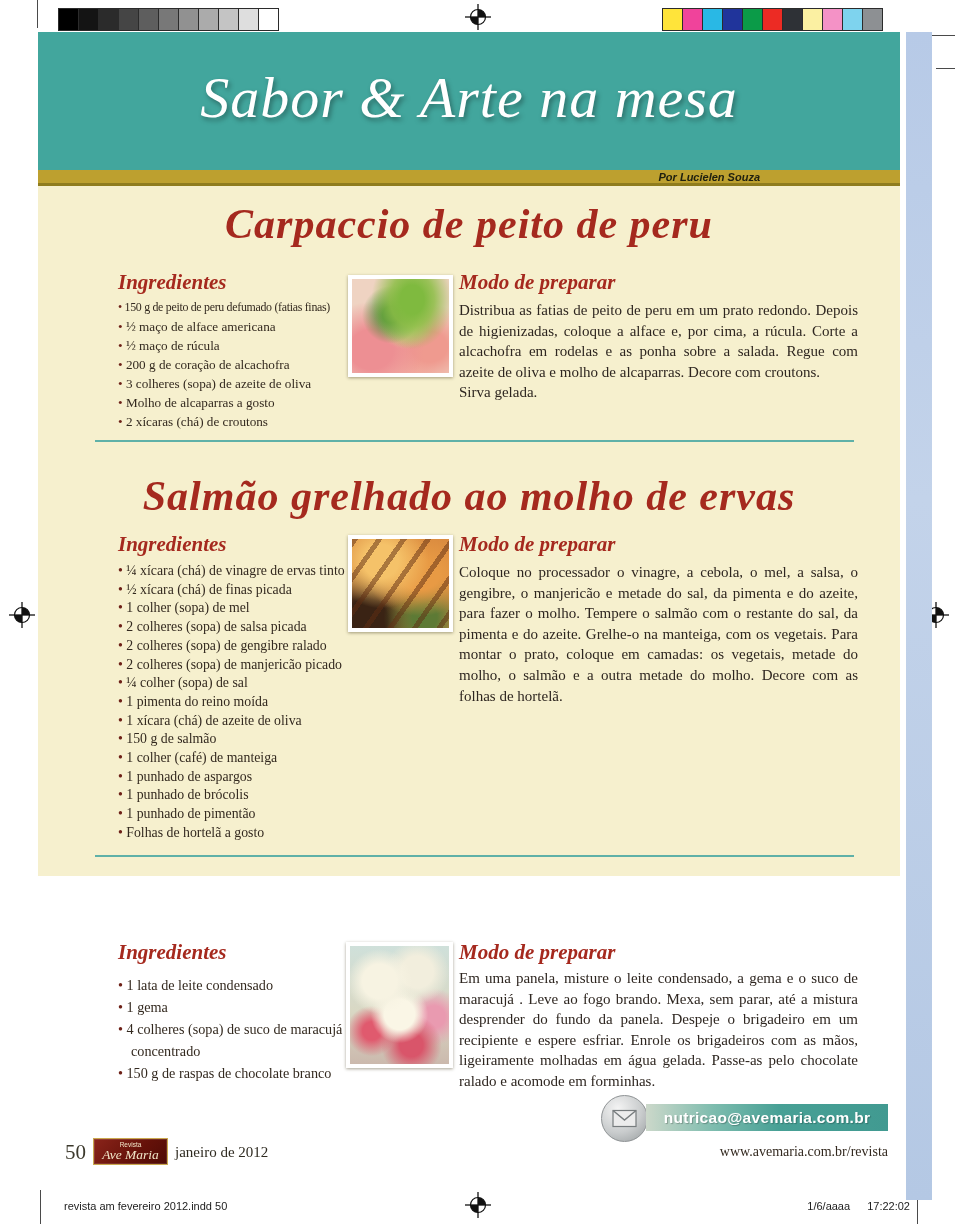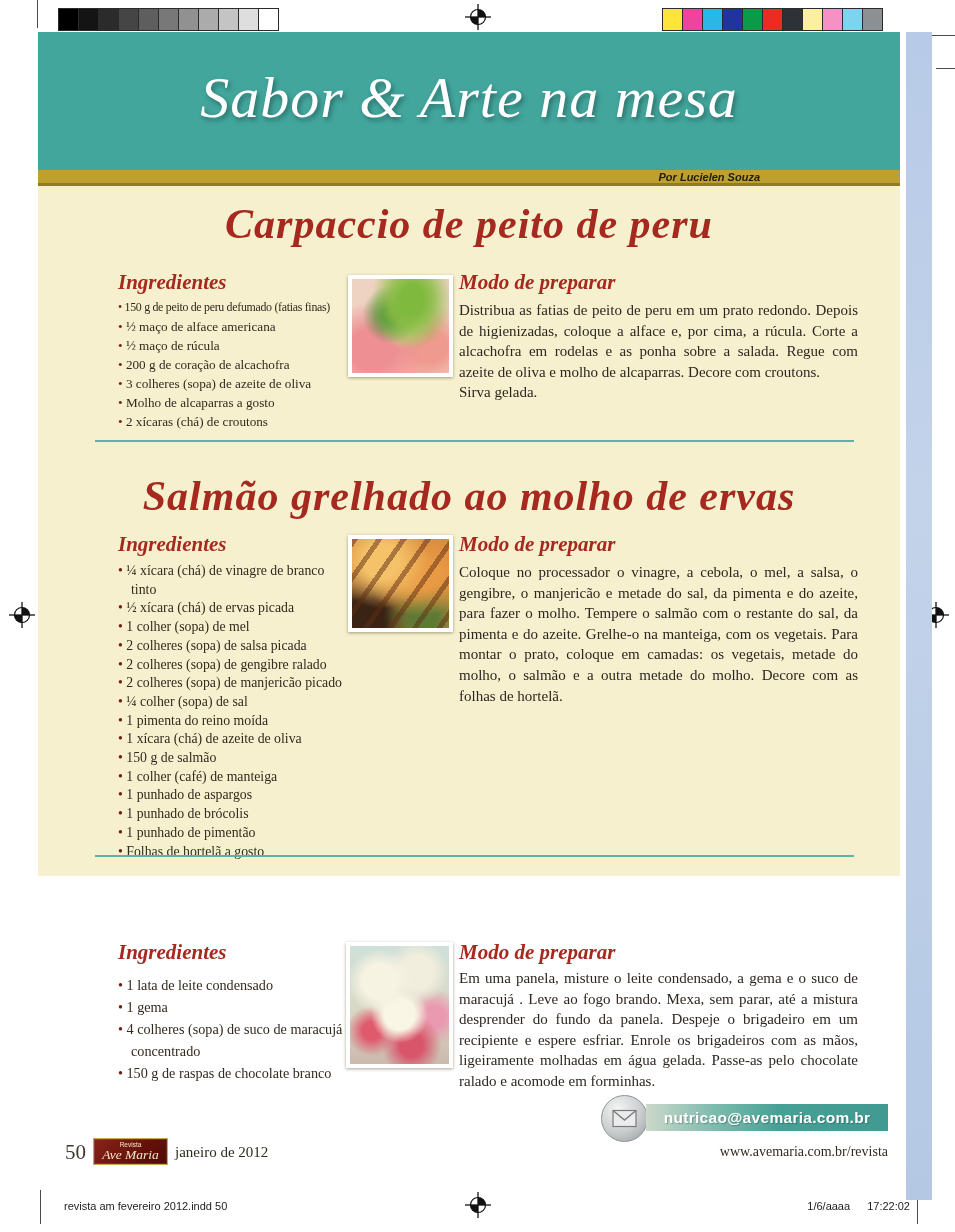--- a/index.html
+++ b/index.html
@@ -221,22 +221,22 @@
   <div class="method m1">
     <p>Distribua as fatias de peito de peru em um prato redondo. Depois de higienizadas, coloque a alface e, por cima, a rúcula. Corte a alcachofra em rodelas e as ponha sobre a salada. Regue com azeite de oliva e molho de alcaparras. Decore com croutons.</p>
     <p class="note">Sirva gelada.</p>
   </div>
 
   <div class="divider div1"></div>
 
   <h2 class="recipe-title rt2">Salmão grelhado ao molho de ervas</h2>
   <div class="colhead" style="left:80px; top:500px;">Ingredientes</div>
   <ul class="ing ing2">
-    <li>¼ xícara (chá) de vinagre de branco tinto</li>
-    <li>½ xícara (chá) de ervas picada</li>
+    <li>¼ xícara (chá) de vinagre de ervas tinto</li>
+    <li>½ xícara (chá) de finas picada</li>
     <li>1 colher (sopa) de mel</li>
     <li>2 colheres (sopa) de salsa picada</li>
     <li>2 colheres (sopa) de gengibre ralado</li>
     <li>2 colheres (sopa) de manjericão picado</li>
     <li>¼ colher (sopa) de sal</li>
     <li>1 pimenta do reino moída</li>
     <li>1 xícara (chá) de azeite de oliva</li>
     <li>150 g de salmão</li>
     <li>1 colher (café) de manteiga</li>
     <li>1 punhado de aspargos</li>

